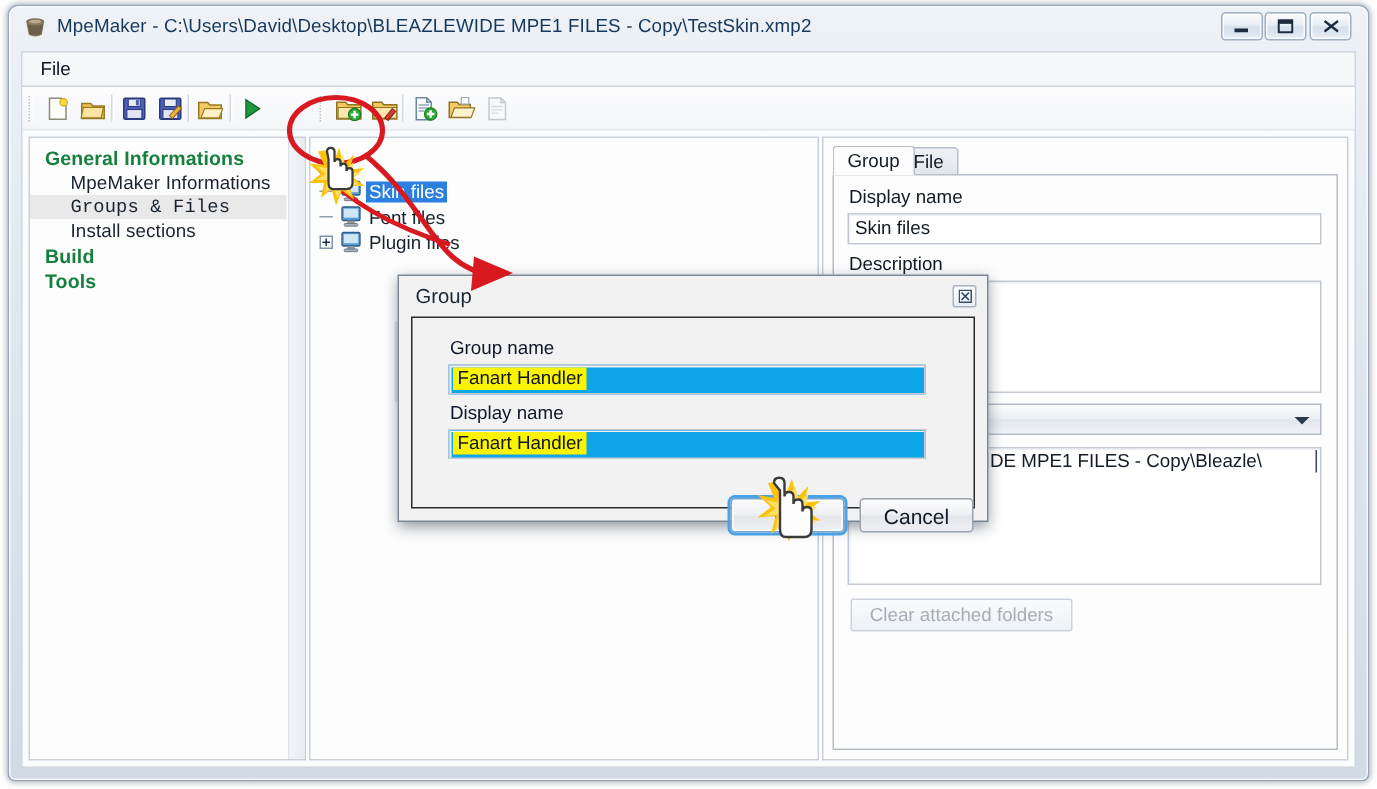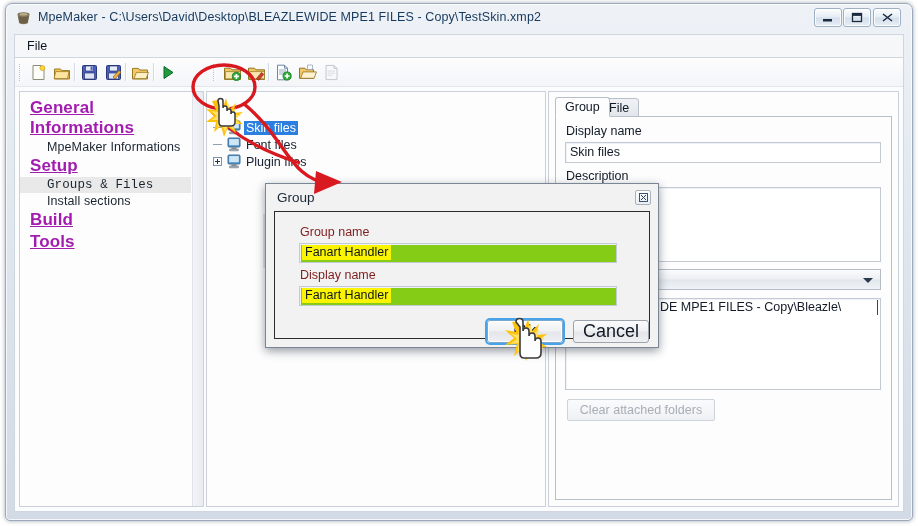--- a/index.html
+++ b/index.html
@@ -101,22 +101,22 @@
     background: #fdfdfe; border: 1px solid #c9d0d9;
   }
   #pane-right {
     position: absolute; left: 533px; top: 33px; right: 4px; bottom: 4px;
     background: #fdfdfe; border: 1px solid #c9d0d9;
   }
 
   
   #nav { position: absolute; left: 0; top: 5px; right: 12px; }
   .nav-head {
-    font-size: 17px; font-weight: bold; color: #a21caf;
-    padding: 1px 0 1px 10px; letter-spacing: .1px; text-decoration: underline;
+    font-size: 13px; font-weight: bold; color: #15803d;
+    padding: 1px 0 1px 10px; letter-spacing: .1px;
   }
   .nav-item {
     font-size: 12.5px; color: #1a2430;
     padding: 1px 0 1px 27px; letter-spacing: .1px;
   }
   .nav-item.sel { background: #e9e9e9; font-family: Liberation Mono, monospace; }
 
   
   #tree { position: absolute; left: 6px; top: 27px; right: 4px; }
   .tree-row {
@@ -216,35 +216,35 @@
   #dlg-close {
     position: absolute; right: 7px; top: 6px; width: 16px; height: 15px;
     background: linear-gradient(180deg,#fdfefe,#e9eef4);
     border: 1px solid #a8b3c0; border-radius: 2px;
     display: flex; align-items: center; justify-content: center;
   }
   #dlg-body {
     position: absolute; left: 8px; top: 27px; right: 8px; bottom: 8px;
     background: #f2f2f2; border: 1px solid #2b2b2b;
   }
-  .dlg-lbl { position: absolute; font-size: 12.5px; color: #7f1d1d; }
+  .dlg-lbl { position: absolute; font-size: 12.5px; color: #0f172a; }
   .dlg-inp {
-    position: absolute; height: 20px; background: #84cc16;
+    position: absolute; height: 20px; background: #0ea5e9;
     border: 1px solid #c3cad3; box-shadow: inset 1px 1px 0 #eef1f5;
   }
   .dlg-inp > span {
     position: absolute; left: 2px; top: 1px;
     background: #fbf400; padding: 0 3px 1px 3px;
     font-size: 12.5px; color: #0e1620; white-space: nowrap;
   }
   .dlg-btn {
-    position: absolute; top: 108px; width: 76px; height: 23px;
+    position: absolute; top: 120px; width: 76px; height: 23px;
     background: linear-gradient(180deg,#fbfbfc 0%,#f0f1f3 46%,#e4e6ea 54%,#eef0f3 100%);
     border: 1px solid #9aa3ae; border-radius: 3px;
-    font-size: 18px; color: #111a25;
+    font-size: 14px; color: #111a25;
     display: flex; align-items: center; justify-content: center;
   }
   #dlg-ok {
     left: 212px;
     box-shadow: 0 0 0 2px #4aa3e8, inset 0 0 0 1px #ffffff;
     border-color: #7aa8cd;
   }
   #dlg-cancel { left: 298px; }
 
   
@@ -406,21 +406,20 @@
         </svg>
       </div>
     </div>
 
     <div id="pane-left">
       <div id="nav">
 
         <div class="nav-head">General Informations</div>
         <div class="nav-item">MpeMaker Informations</div>
 
-        <div class="nav-head">Setup</div>
         <div class="nav-item sel">Groups &amp; Files</div>
         <div class="nav-item">Install sections</div>
 
         <div class="nav-head">Build</div>
 
         <div class="nav-head">Tools</div>
       </div>
       <div id="left-scroll"></div>
     </div>
 

